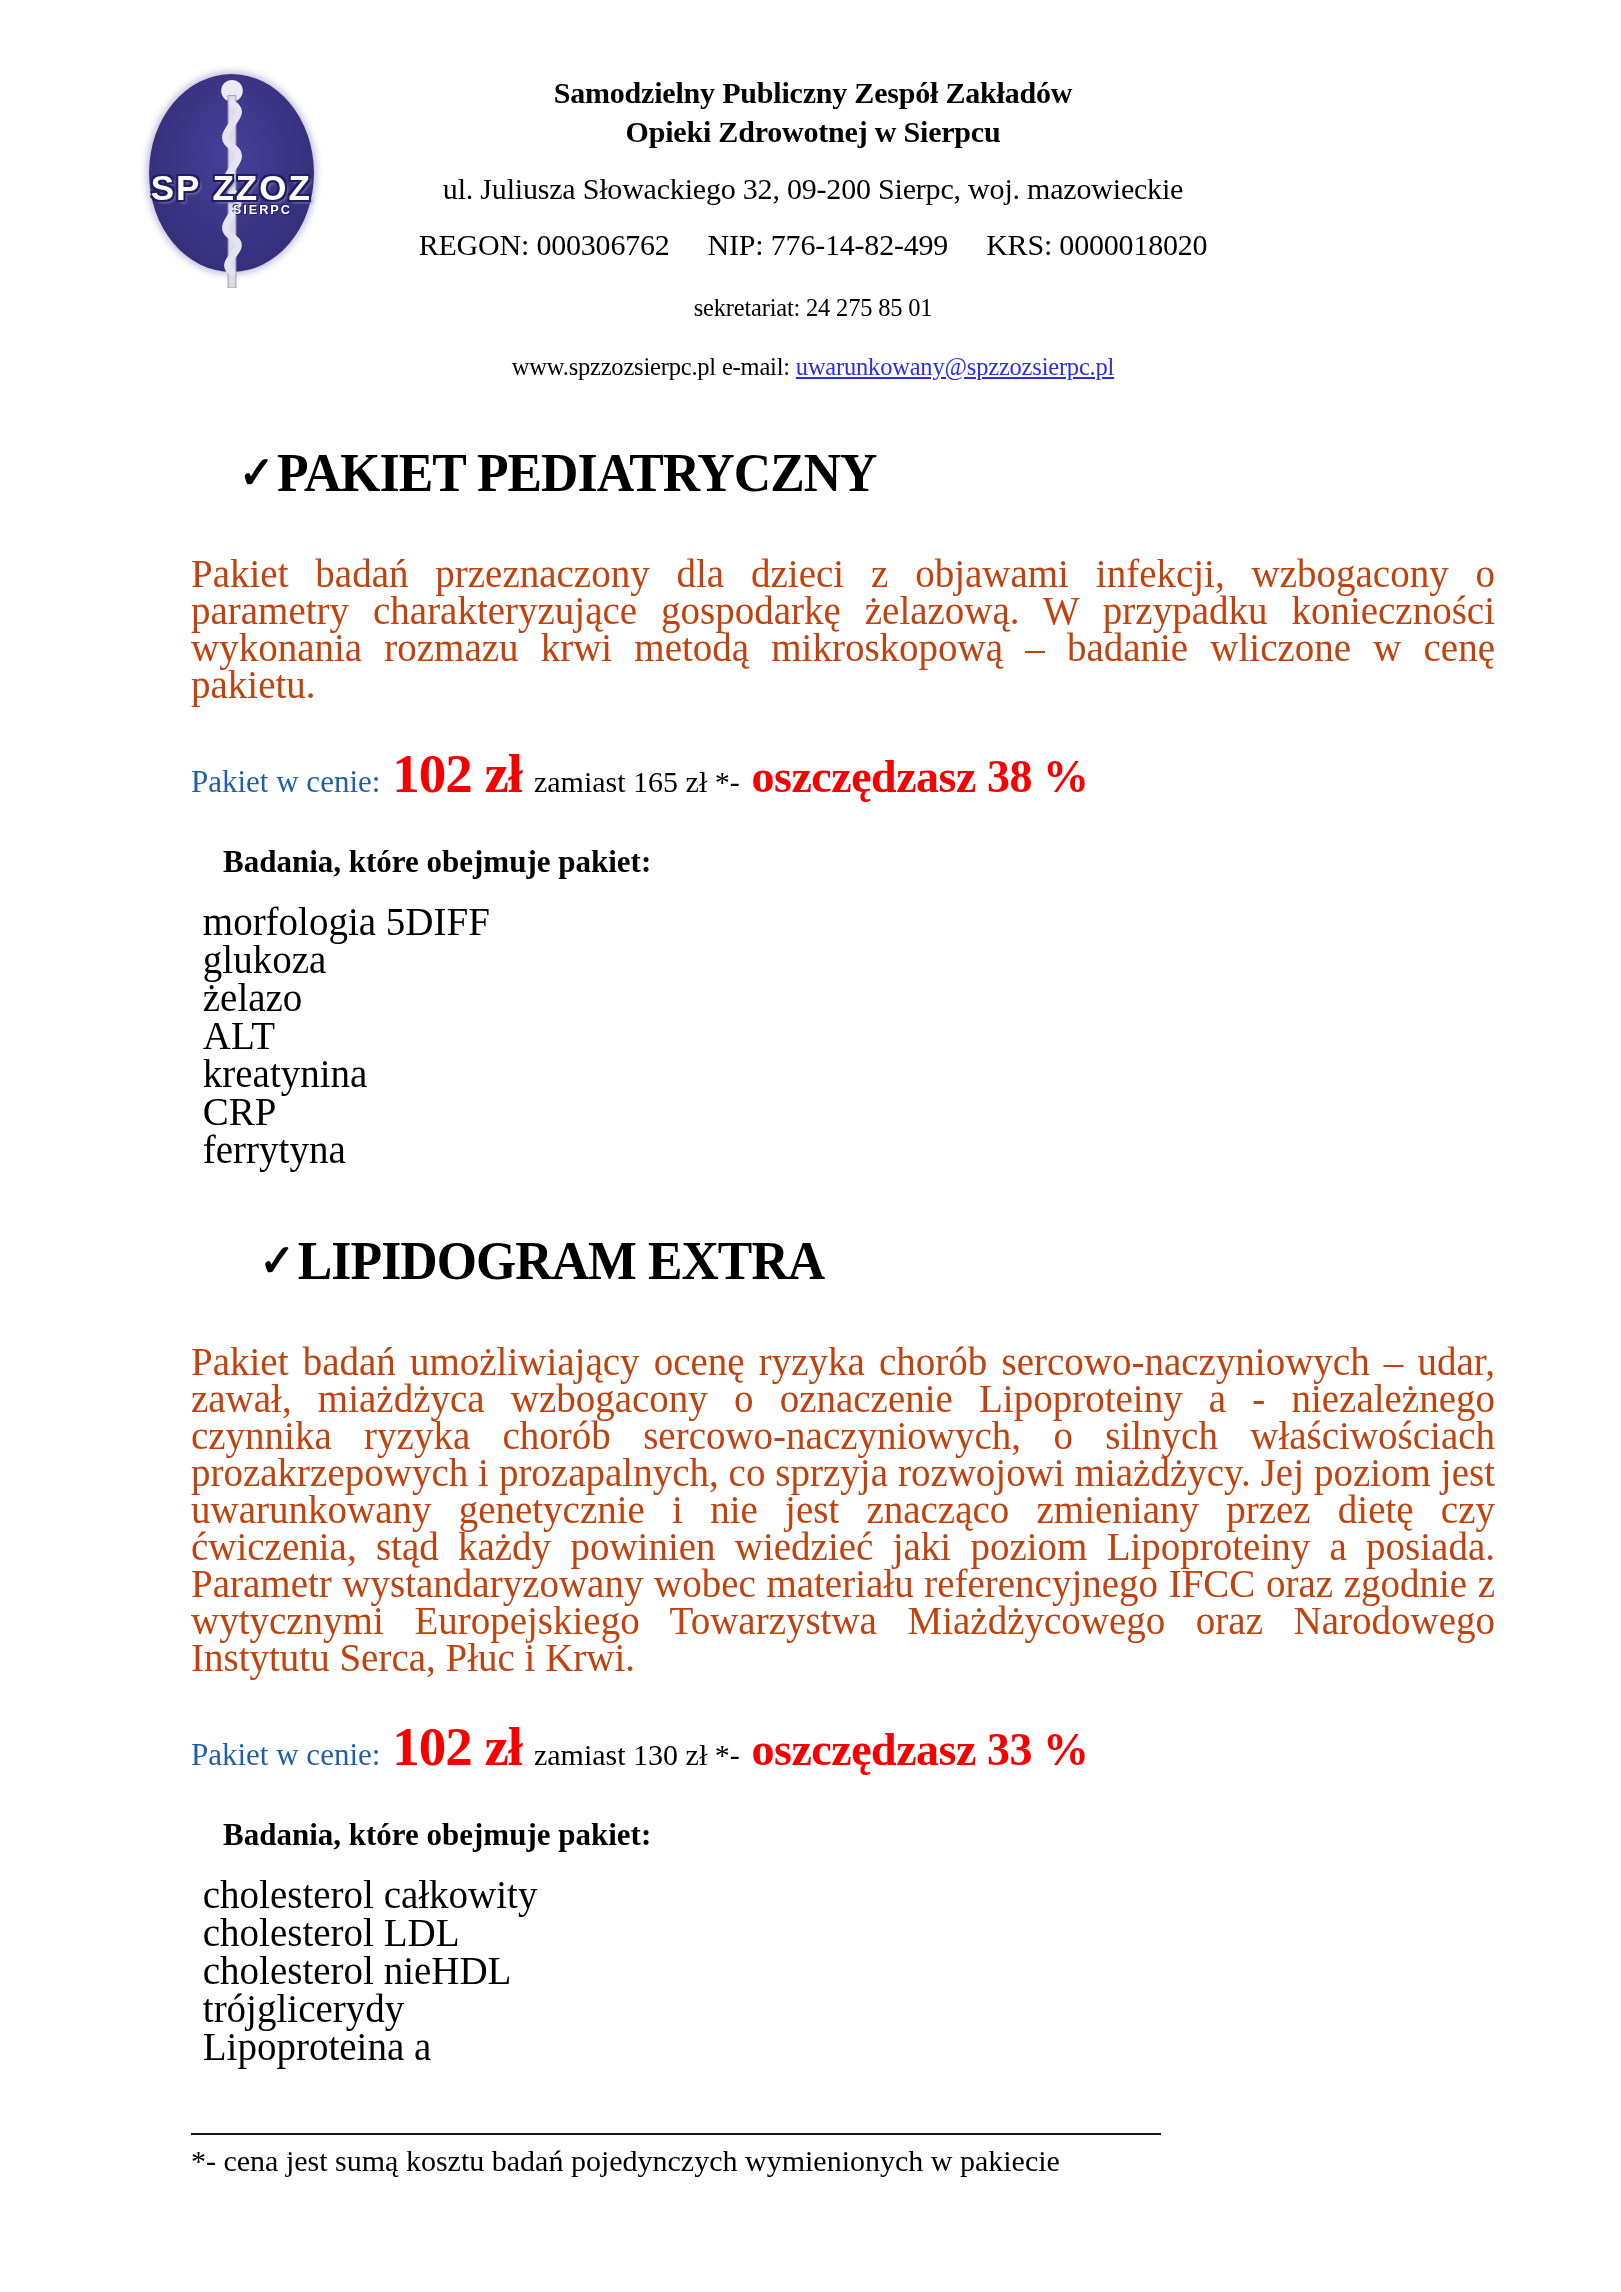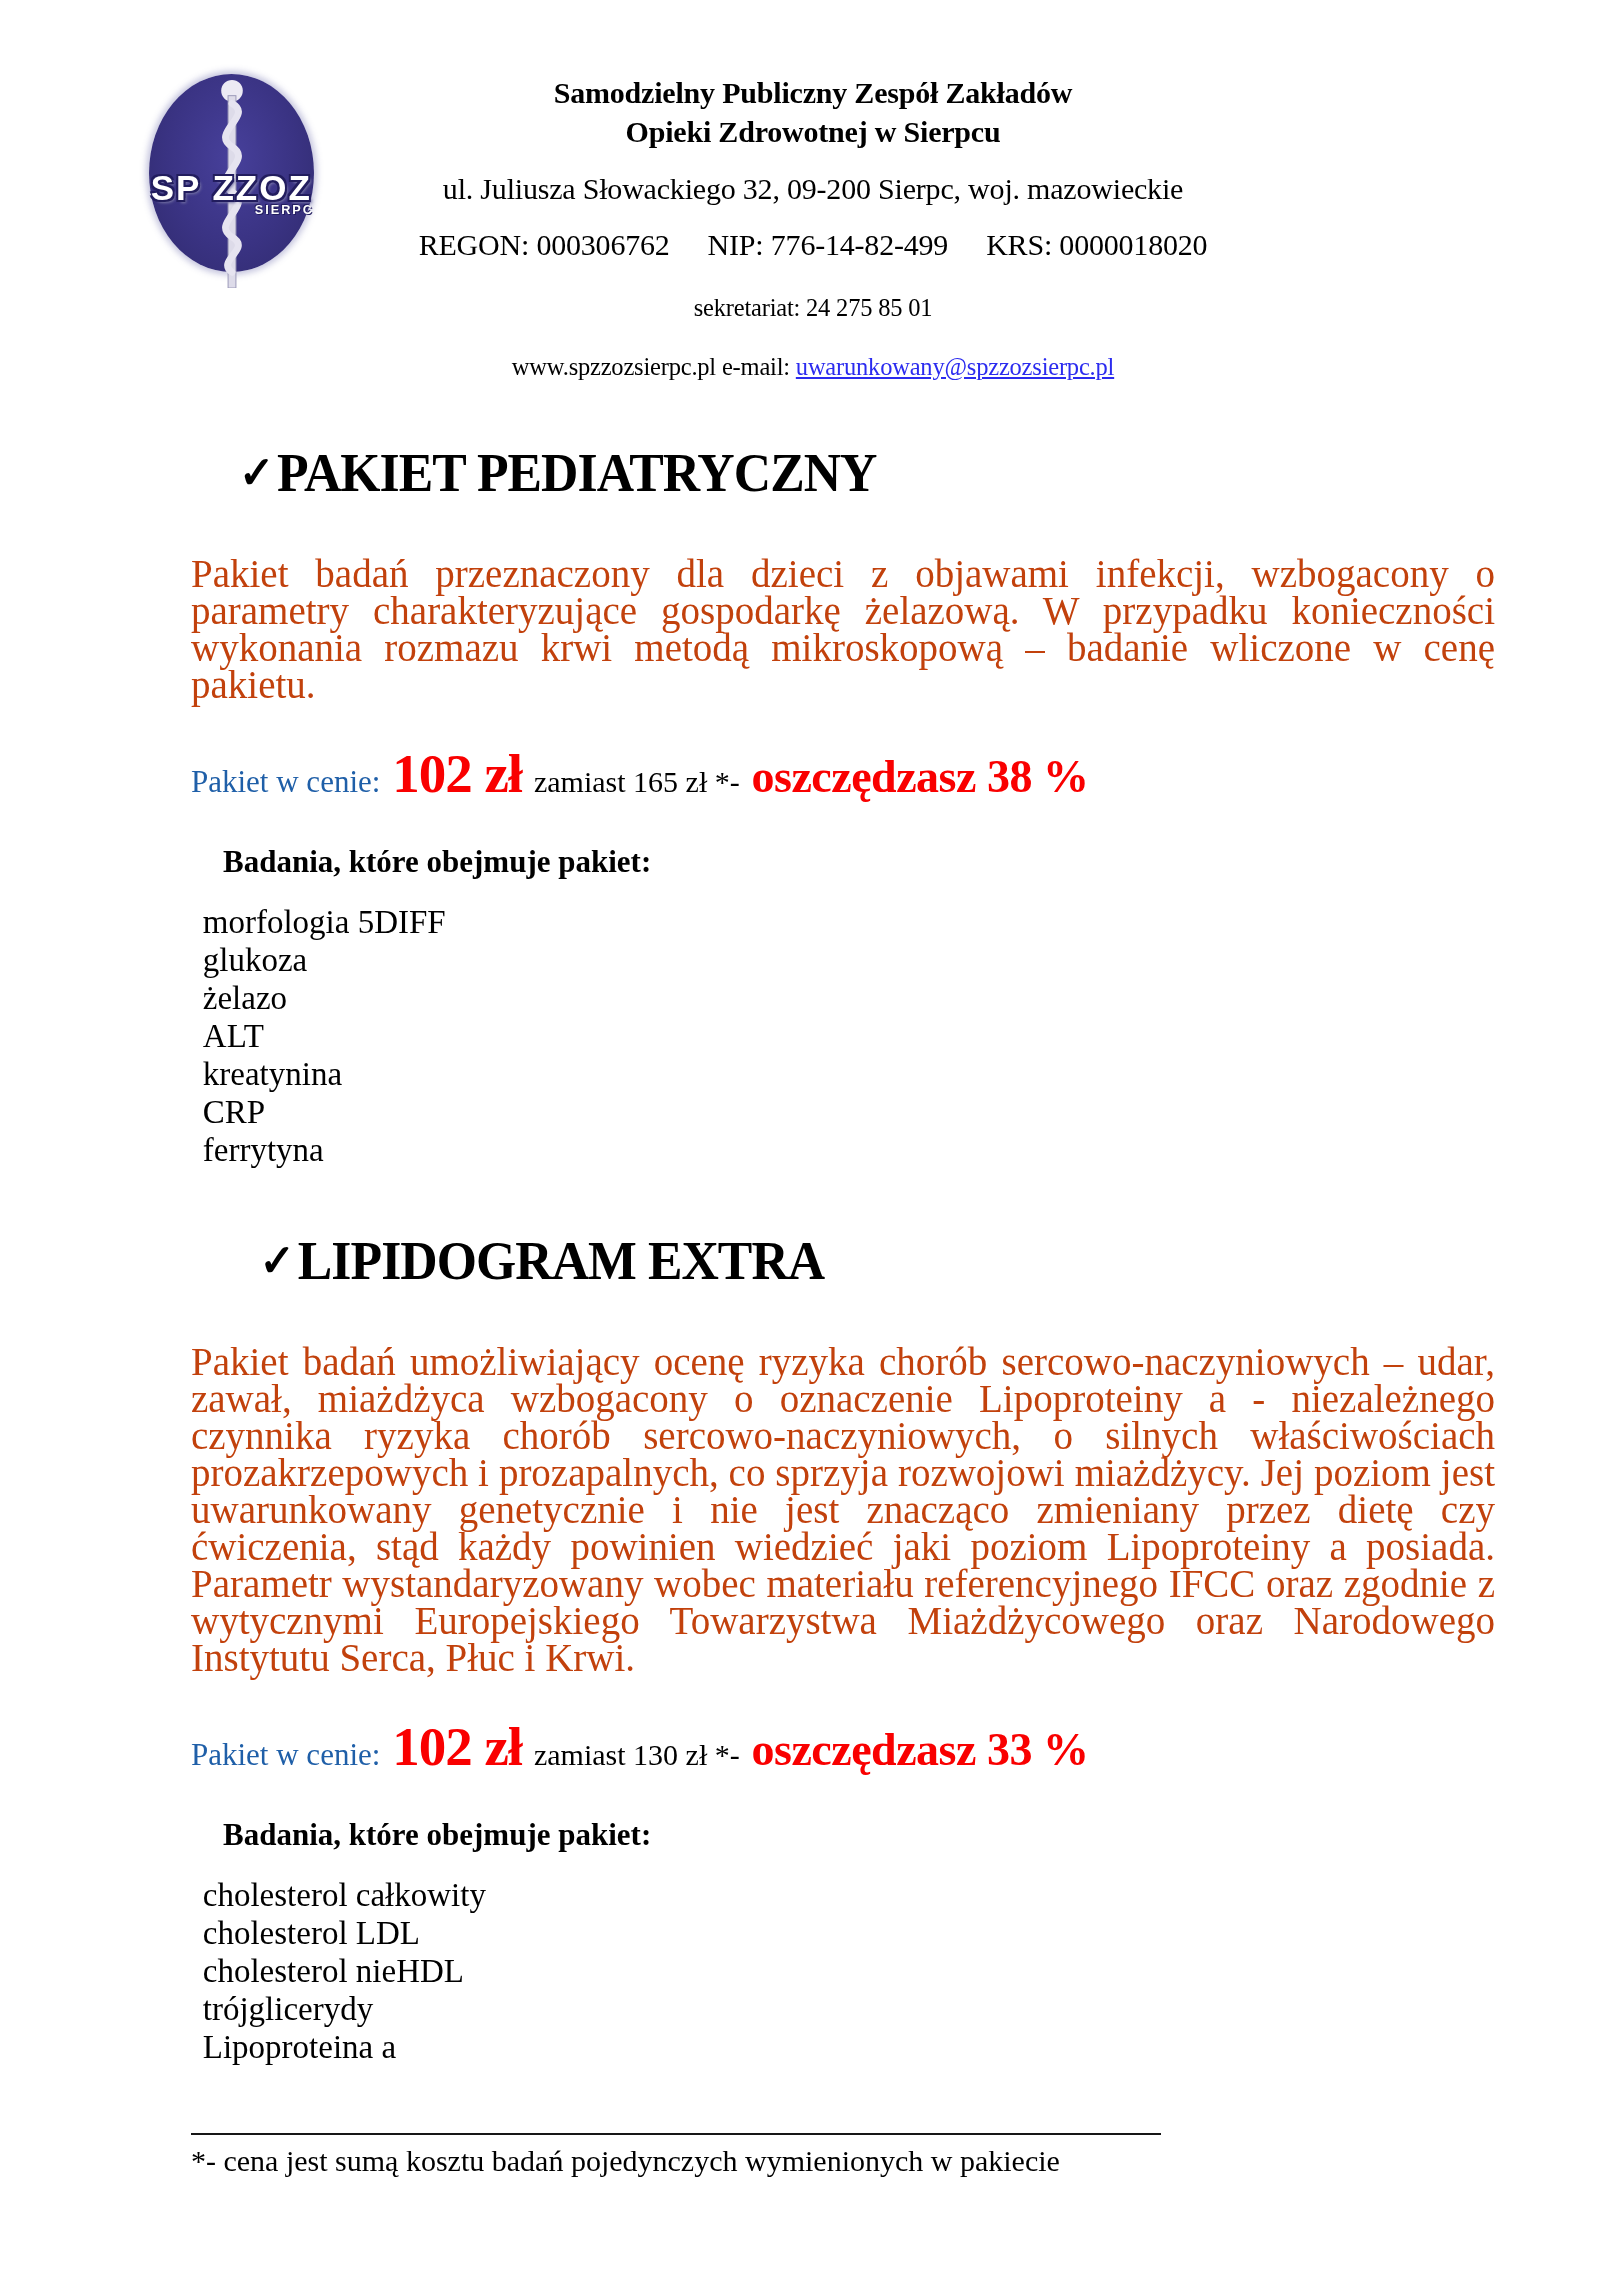--- a/index.html
+++ b/index.html
@@ -10,21 +10,21 @@
   .letterhead{position:relative;padding-top:73px;min-height:304px;}
   .logo{position:absolute;left:149px;top:74px;width:165px;height:198px;}
   .logo-oval{position:absolute;inset:0;border-radius:50%;
     background:radial-gradient(ellipse at 50% 42%,#47409b 0%,#3a3383 55%,#322c72 88%);
     box-shadow:0 0 6.9px 2.9px rgba(90,90,160,.35);}
   .logo svg{position:absolute;left:50%;top:3.9px;transform:translateX(-50%);}
   .logo-main{position:absolute;left:-9.8px;top:94px;width:184px;text-align:center;
     font-family:"Liberation Sans",sans-serif;font-weight:bold;font-size:35px;color:#fff;
     letter-spacing:2px;white-space:nowrap;
     text-shadow:2px 2px 0 #221d5e,-2px -2px 0 #221d5e,2px -2px 0 #221d5e,-2px 2px 0 #221d5e,2.9px 2.9px 2.9px #7a78a8;}
-  .logo-sub{position:absolute;right:0;top:129px;font-family:"Liberation Sans",sans-serif;
+  .logo-sub{position:absolute;right:22px;top:129px;font-family:"Liberation Sans",sans-serif;
     font-weight:bold;font-size:12.7px;color:#fff;letter-spacing:2px;
     text-shadow:1px 1px 0 #221d5e,-1px -1px 0 #221d5e;}
   .head-text{margin-left:323px;width:980px;text-align:center;letter-spacing:-0.2px;}
   .org-name{font-size:30px;font-weight:bold;line-height:39px;}
   .addr{margin-top:20.6px;font-size:30px;}
   .registry{margin-top:22.5px;font-size:30px;display:flex;justify-content:center;gap:38px;white-space:nowrap;}
   .phone{margin-top:32px;font-size:24.5px;}
   .web{margin-top:31px;font-size:24.5px;}
   .web a{color:#2b2bef;text-decoration:underline;}
 
@@ -35,21 +35,21 @@
   .pkg-heading .check{font-size:45px;font-weight:bold;margin-right:3.9px;position:relative;top:-2.9px;}
   .ph-1{padding-left:51px;}
   .ph-2{padding-left:73px;}
   .pkg-desc{margin-top:25.5px;font-size:39px;line-height:37px;color:#c2410c;text-align:justify;}
   .price-row{margin-top:31px;display:flex;align-items:baseline;gap:11.8px;white-space:nowrap;}
   .price-label{color:#1f5fa8;font-size:31px;}
   .price-big{color:#f90000;font-weight:bold;font-size:55px;letter-spacing:-1px;}
   .price-old{font-size:30px;}
   .savings{color:#f90000;font-weight:bold;font-size:46px;letter-spacing:-0.5px;}
   .tests-heading{margin-top:39px;font-size:31px;font-weight:bold;margin-left:32px;}
-  .tests-list{margin:23.5px 0 0 11.8px;padding:0;list-style:none;font-size:33px;line-height:38px;}
+  .tests-list{margin:23.5px 0 0 11.8px;padding:0;list-style:none;font-size:39px;line-height:38px;}
 
   
   .footer-rule{margin-top:67px;width:970px;height:0;border-bottom:2.9px solid #161616;}
   .footnote{margin-top:8.8px;font-size:30px;}
 </style>
 </head>
 <body>
 
 <div class="page">
 

